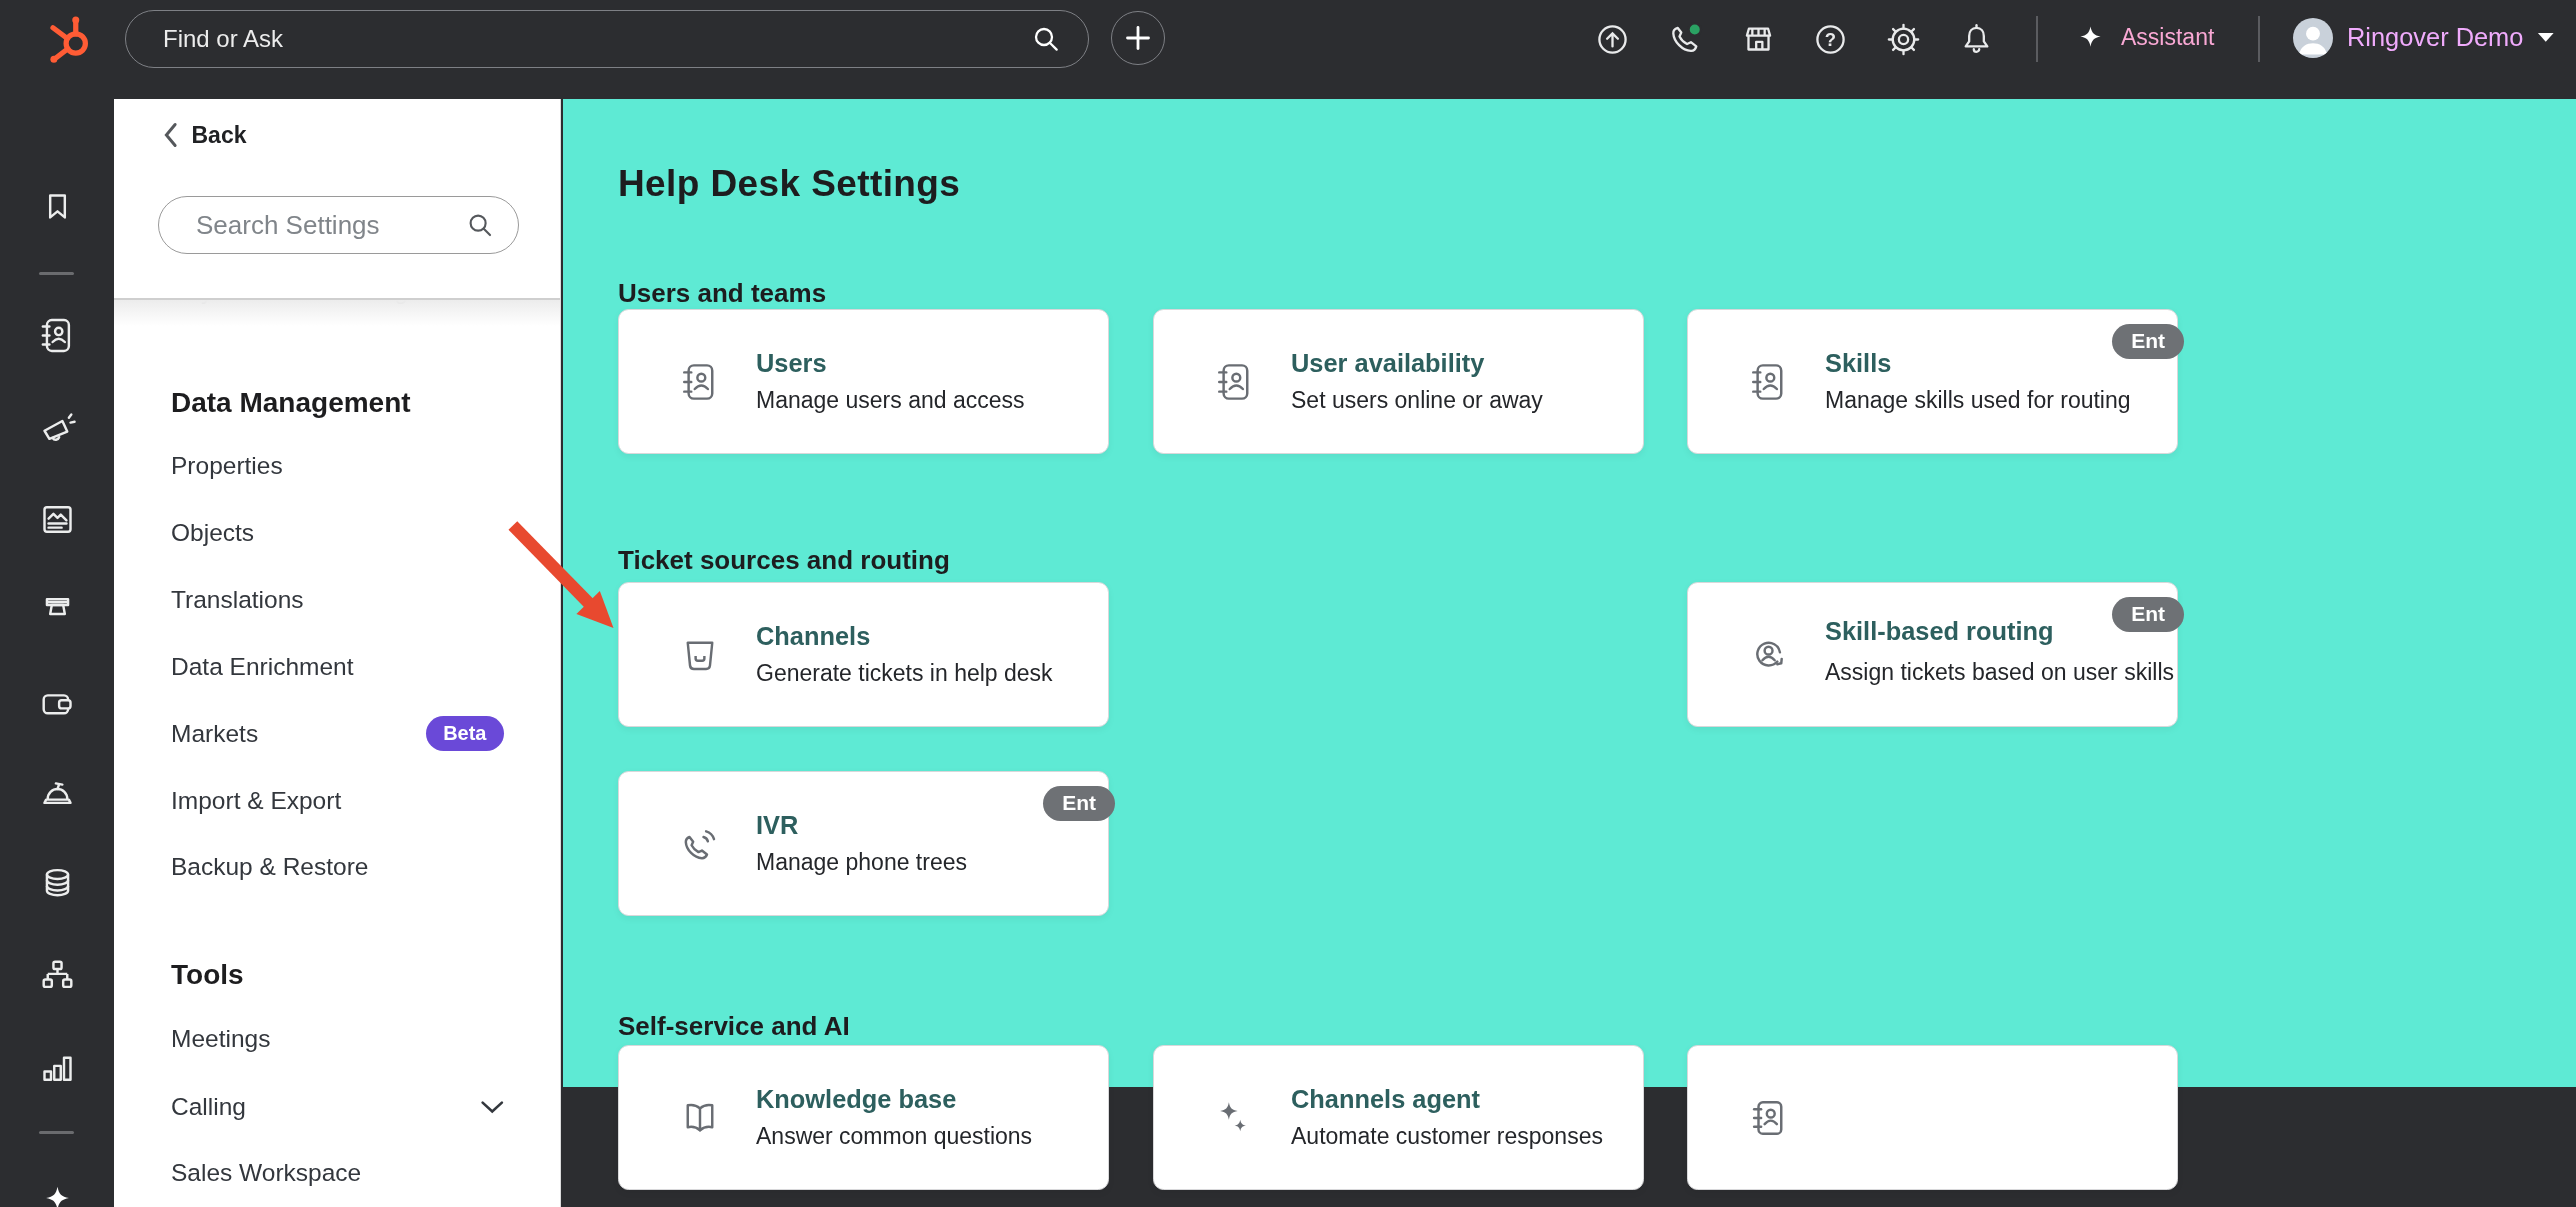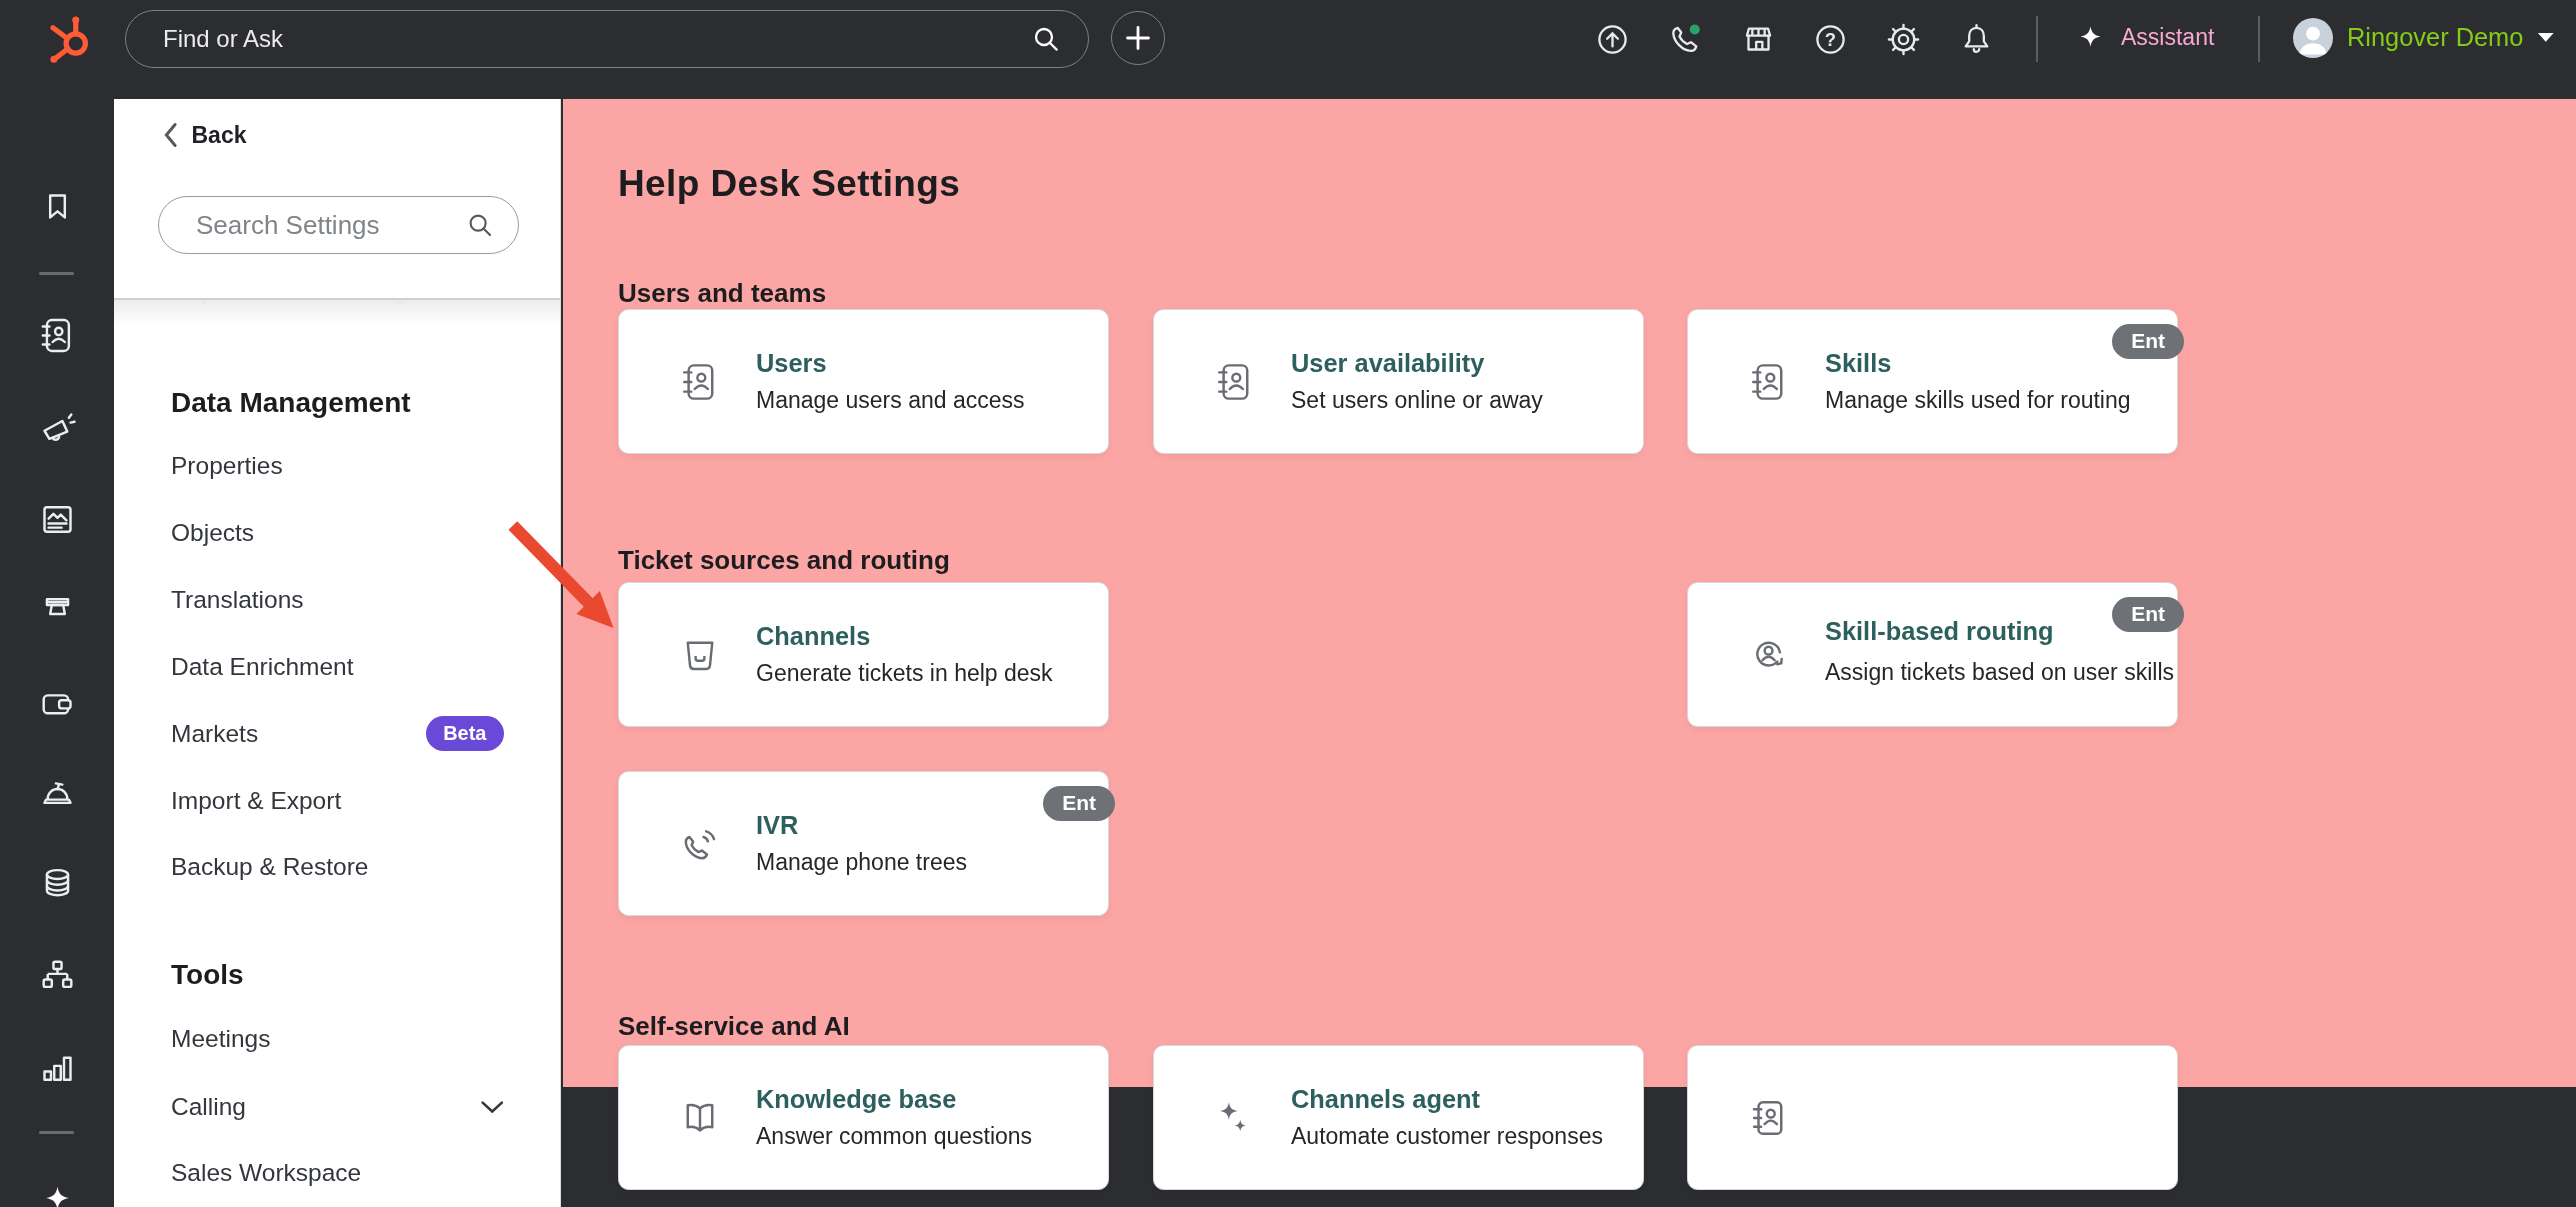--- a/index.html
+++ b/index.html
@@ -8,21 +8,21 @@
 
   
   #topbar { position:absolute; left:11px; top:0; width:2576px; height:99px; background:#2c2d30; z-index:40; }
   #logo { position:absolute; left:35px; top:12.3px; width:49px; height:53px; }
   #global-search { position:absolute; left:114px; top:9.6px; width:964px; height:58px; border:1.8px solid #7e8085; border-radius:30px; display:flex; align-items:center; padding:0 26px 0 37px; color:#ececec; font-size:24px; }
   #global-search .ph { flex:1; }
   #add-btn { position:absolute; left:1100px; top:11.4px; width:54px; height:54px; border:1.8px solid #7e8085; border-radius:50%; display:flex; align-items:center; justify-content:center; }
   .tb-ic { position:absolute; top:21px; width:37px; height:37px; color:#e9eaeb; }
   .tb-div { position:absolute; top:16px; width:1.8px; height:46px; background:#5b5c60; }
   #assistant { position:absolute; left:2063px; top:21px; display:flex; align-items:center; gap:14px; color:#f9a8d4; font-size:23px; }
-  #account { position:absolute; left:2282px; top:17.5px; display:flex; align-items:center; gap:14px; color:#84cc16; font-size:25.4px; }
+  #account { position:absolute; left:2282px; top:17.5px; display:flex; align-items:center; gap:14px; color:#f0abfc; font-size:25.4px; }
   #avatar { width:40px; height:40px; border-radius:50%; background:#c9d1da; overflow:hidden; position:relative; }
   svg { display:block; }
 
   
   #rail { position:absolute; left:0; top:79px; width:114px; height:1129px; background:#2c2d30; z-index:30; }
   .rail-ic { position:absolute; left:38px; width:39px; height:39px; color:#eceded; }
   .rail-div { position:absolute; left:39px; width:35px; height:2.6px; background:#6a6b6e; border-radius:1.8px; }
 
   
   #sidebar { position:absolute; left:114px; top:79px; width:447px; height:1129px; background:#ffffff; border-right:1.8px solid #dcdcdc; border-top-left-radius:12.3px; z-index:20; }
@@ -32,21 +32,21 @@
   #sb-grad { position:absolute; left:0; top:221px; width:100%; height:26px; background:linear-gradient(#ececec, rgba(255,255,255,0)); z-index:3; pointer-events:none; }
   #back-row { position:absolute; left:48px; top:42px; display:flex; align-items:center; gap:12px; z-index:4; }
   #back-row .lbl { font-size:23px; font-weight:bold; color:#202124; }
   #sb-search { position:absolute; left:44px; top:117px; width:361px; height:58px; border:1.8px solid #9a9a9a; border-radius:30px; display:flex; align-items:center; padding:0 23px 0 37px; z-index:4; }
   #sb-search .ph { flex:1; font-size:26px; color:#80858a; }
   .sb-sec-title { position:absolute; left:57px; font-size:28px; font-weight:bold; color:#1d1d1f; }
   .sb-item { position:absolute; left:57px; width:333px; height:67px; display:flex; align-items:center; justify-content:space-between; font-size:24.5px; color:#33373d; cursor:pointer; }
   .beta-badge { background:#6a49d8; color:#fff; font-size:20px; font-weight:bold; border-radius:17.5px; padding:6.1px 17.5px; }
 
   
-  #main { position:absolute; left:563px; top:79px; width:2013px; height:1008px; background:#fca5a5; z-index:10; }
+  #main { position:absolute; left:563px; top:79px; width:2013px; height:1008px; background:#5eead4; z-index:10; }
   #page-title { position:absolute; left:55px; top:84px; font-size:37px; font-weight:bold; color:#1d1d1f; letter-spacing:0.4px; }
   .sec-head { position:absolute; left:55px; font-size:26px; font-weight:bold; color:#1d1d1f;margin-top:24px; }
   .card { position:absolute; width:491px; height:145px; background:#fff; border:1.8px solid #d8d8da; border-radius:10.5px; box-shadow:0 2.6px 7px rgba(0,0,0,.05); display:flex; align-items:center; padding-left:60px; gap:35px; cursor:pointer; }
   .card .ic { width:42px; height:42px; color:#696d73; flex:0 0 auto; }
   .card .tt { font-size:25.4px; font-weight:bold; color:#2d5f5e; margin-bottom:8.8px; }
   .card .ds { font-size:23px; color:#24262a; white-space:nowrap; }
   .card .ds.wrap { white-space:normal; max-width:350px; line-height:1.65; }
   .ent-badge { position:absolute; top:14px; right:-7px; background:#6e7175; color:#fff; font-size:21px; font-weight:bold; border-radius:17.5px; padding:5.3px 19px; }
   #arrow-overlay { position:absolute; left:491px; top:499px; width:210px; height:193px; z-index:50; pointer-events:none; }
 </style>

